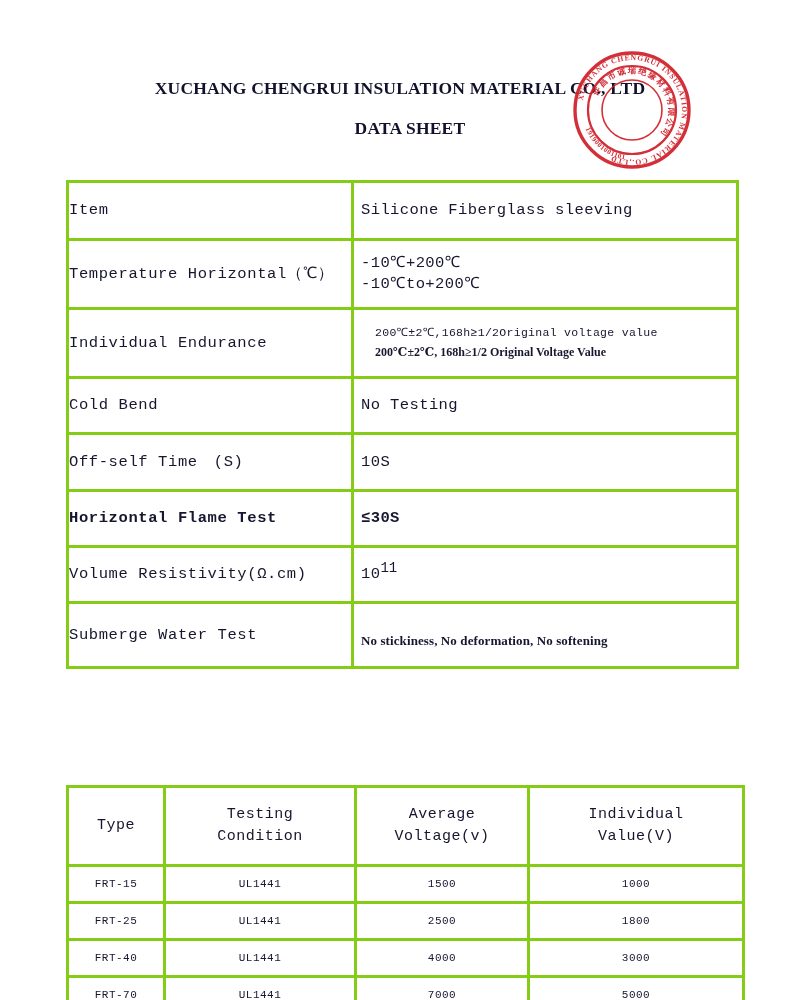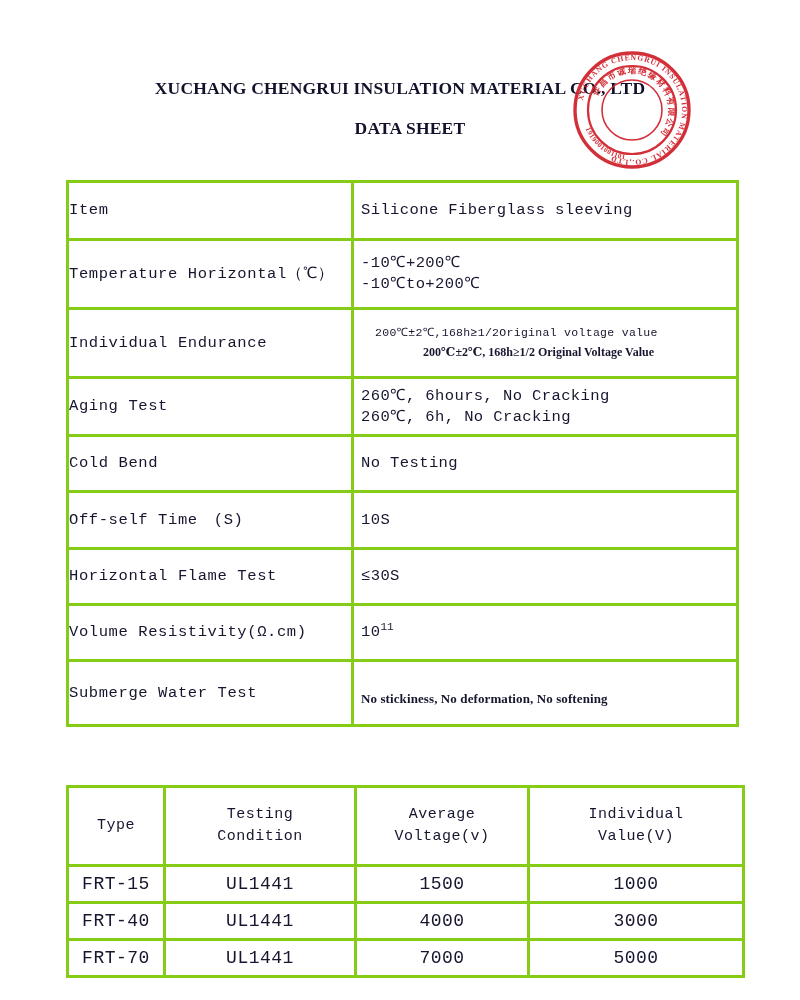--- a/index.html
+++ b/index.html
@@ -86,59 +86,58 @@
     line-height: 1.35;
   }
   .col-label { width: 282px; }
   .col-value { width: 382px; }
 
   .v-line { display: block; white-space: pre; }
   .v-line.serif {
     font-family: "Liberation Serif", "DejaVu Serif", serif;
     font-weight: bold;
     letter-spacing: 0;
-    margin-left: 48px;
   }
   .small-cond {
     font-size: 11.5px;
     letter-spacing: 0.3px;
     line-height: 1.65;
     padding-left: 21px;
   }
   .small-cond .v-line.serif { font-size: 12px; }
   .small-body {
     font-family: "Liberation Serif", "DejaVu Serif", serif;
     font-weight: bold;
     font-size: 13px;
     letter-spacing: 0.1px;
     margin-top: 12px;
   }
   sup.exp {
-    font-size: 11px;
+    font-size: 14px;
     vertical-align: super;
     line-height: 0;
     letter-spacing: 0;
   }
 
   
   .r-item   td { height: 55px; }
   .r-temp1  td { height: 66px; }
   .r-temp2  td { height: 66px; }
   .r-aging  td { height: 55px; }
   .r-cold   td { height: 53px; }
   .r-off    td { height: 54px; }
-  .r-horiz  td { height: 53px; }
+  .r-horiz  td { height: 53px; font-weight: bold; }
   .r-flam   td { height: 53px; }
   .r-vol    td { height: 53px; }
   .r-sub    td { height: 62px; }
 
   
   .volt-table td {
     text-align: center;
-    font-size: 18px;
+    font-size: 11px;
     letter-spacing: 0.5px;
   }
   .vt-c1 { width: 94px; margin-left: 20px; }
   .vt-c2 { width: 188px; }
   .vt-c3 { width: 170px; }
   .vt-c4 { width: 212px; }
   .volt-table thead td, .volt-table .vhead td {
     height: 76px;
     line-height: 1.45;
     font-size: 15px;
@@ -200,29 +199,20 @@
     <tr class="r-temp2">
       <td class="col-label cell-label">Individual Endurance</td>
       <td class="col-value">
         <div class="cell-value small-cond">
           <span class="v-line">200℃±2℃,168h≥1/2Original voltage value</span>
           <span class="v-line serif">200℃±2℃, 168h≥1/2 Original Voltage Value</span>
         </div>
       </td>
     </tr>
 
-    <tr class="r-aging">
-      <td class="col-label cell-label">Aging Test</td>
-      <td class="col-value">
-        <div class="cell-value">
-          <span class="v-line">260℃, 6hours, No Cracking</span>
-          <span class="v-line">260℃, 6h, No Cracking</span>
-        </div>
-      </td>
-    </tr>
 
     <tr class="r-cold">
       <td class="col-label cell-label">Cold Bend</td>
       <td class="col-value">
         <div class="cell-value">
           <span class="v-line">No Testing</span>
         </div>
       </td>
     </tr>
 
@@ -285,20 +275,26 @@
       </td>
     </tr>
 
     <tr class="vrow">
       <td>FRT-15</td>
       <td>UL1441</td>
       <td>1500</td>
       <td>1000</td>
     </tr>
     <tr class="vrow">
+      <td>FRT-25</td>
+      <td>UL1441</td>
+      <td>2500</td>
+      <td>1800</td>
+    </tr>
+    <tr class="vrow">
       <td>FRT-40</td>
       <td>UL1441</td>
       <td>4000</td>
       <td>3000</td>
     </tr>
     <tr class="vrow">
       <td>FRT-70</td>
       <td>UL1441</td>
       <td>7000</td>
       <td>5000</td>

